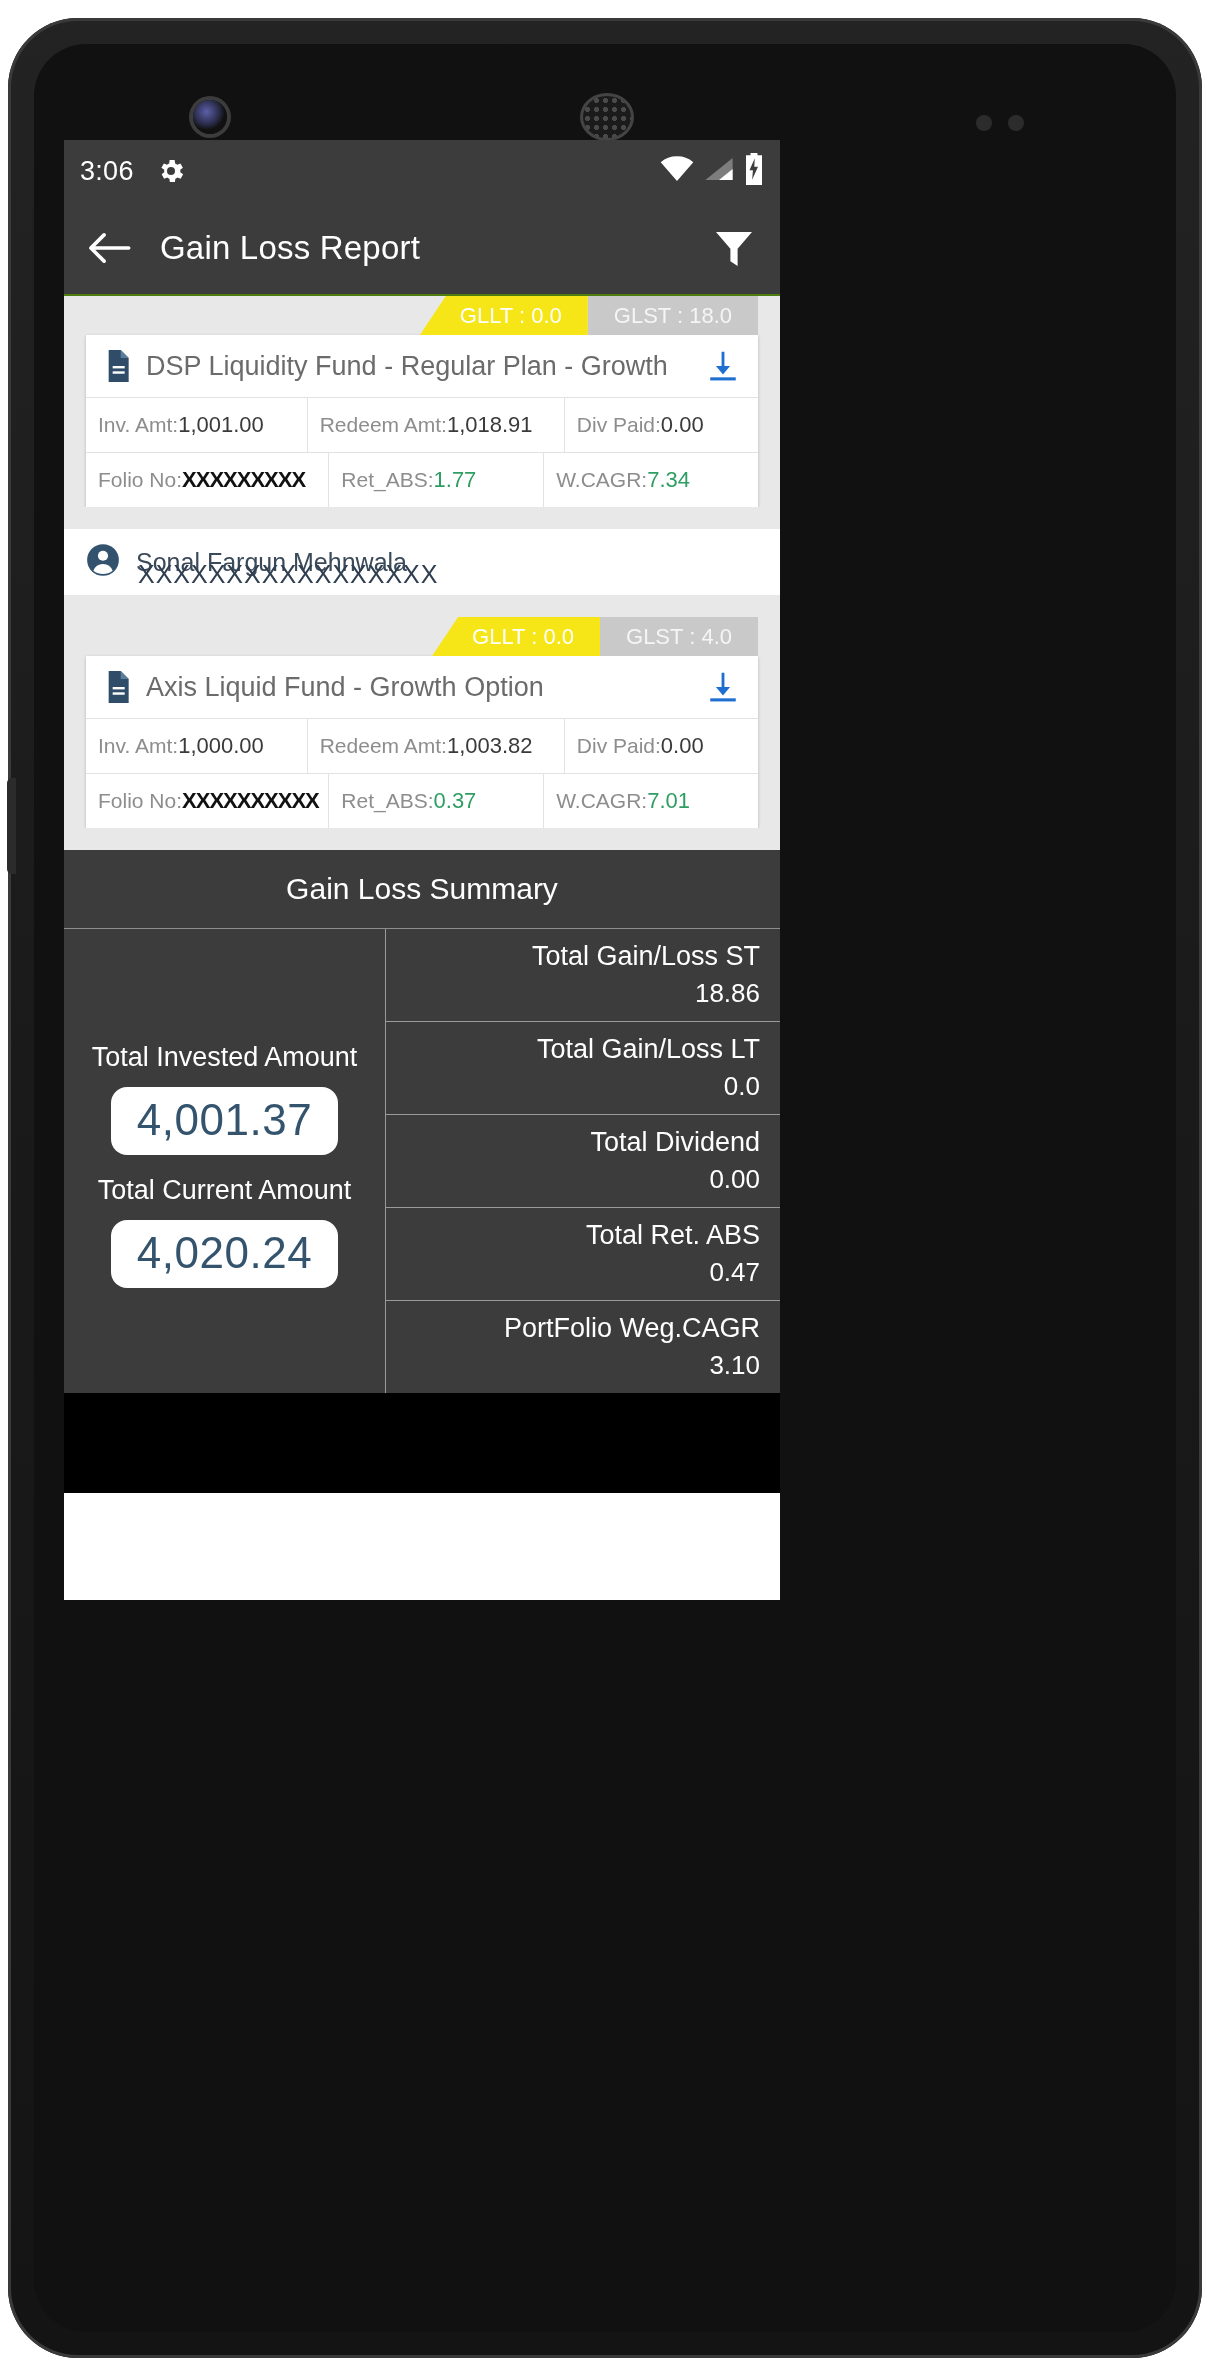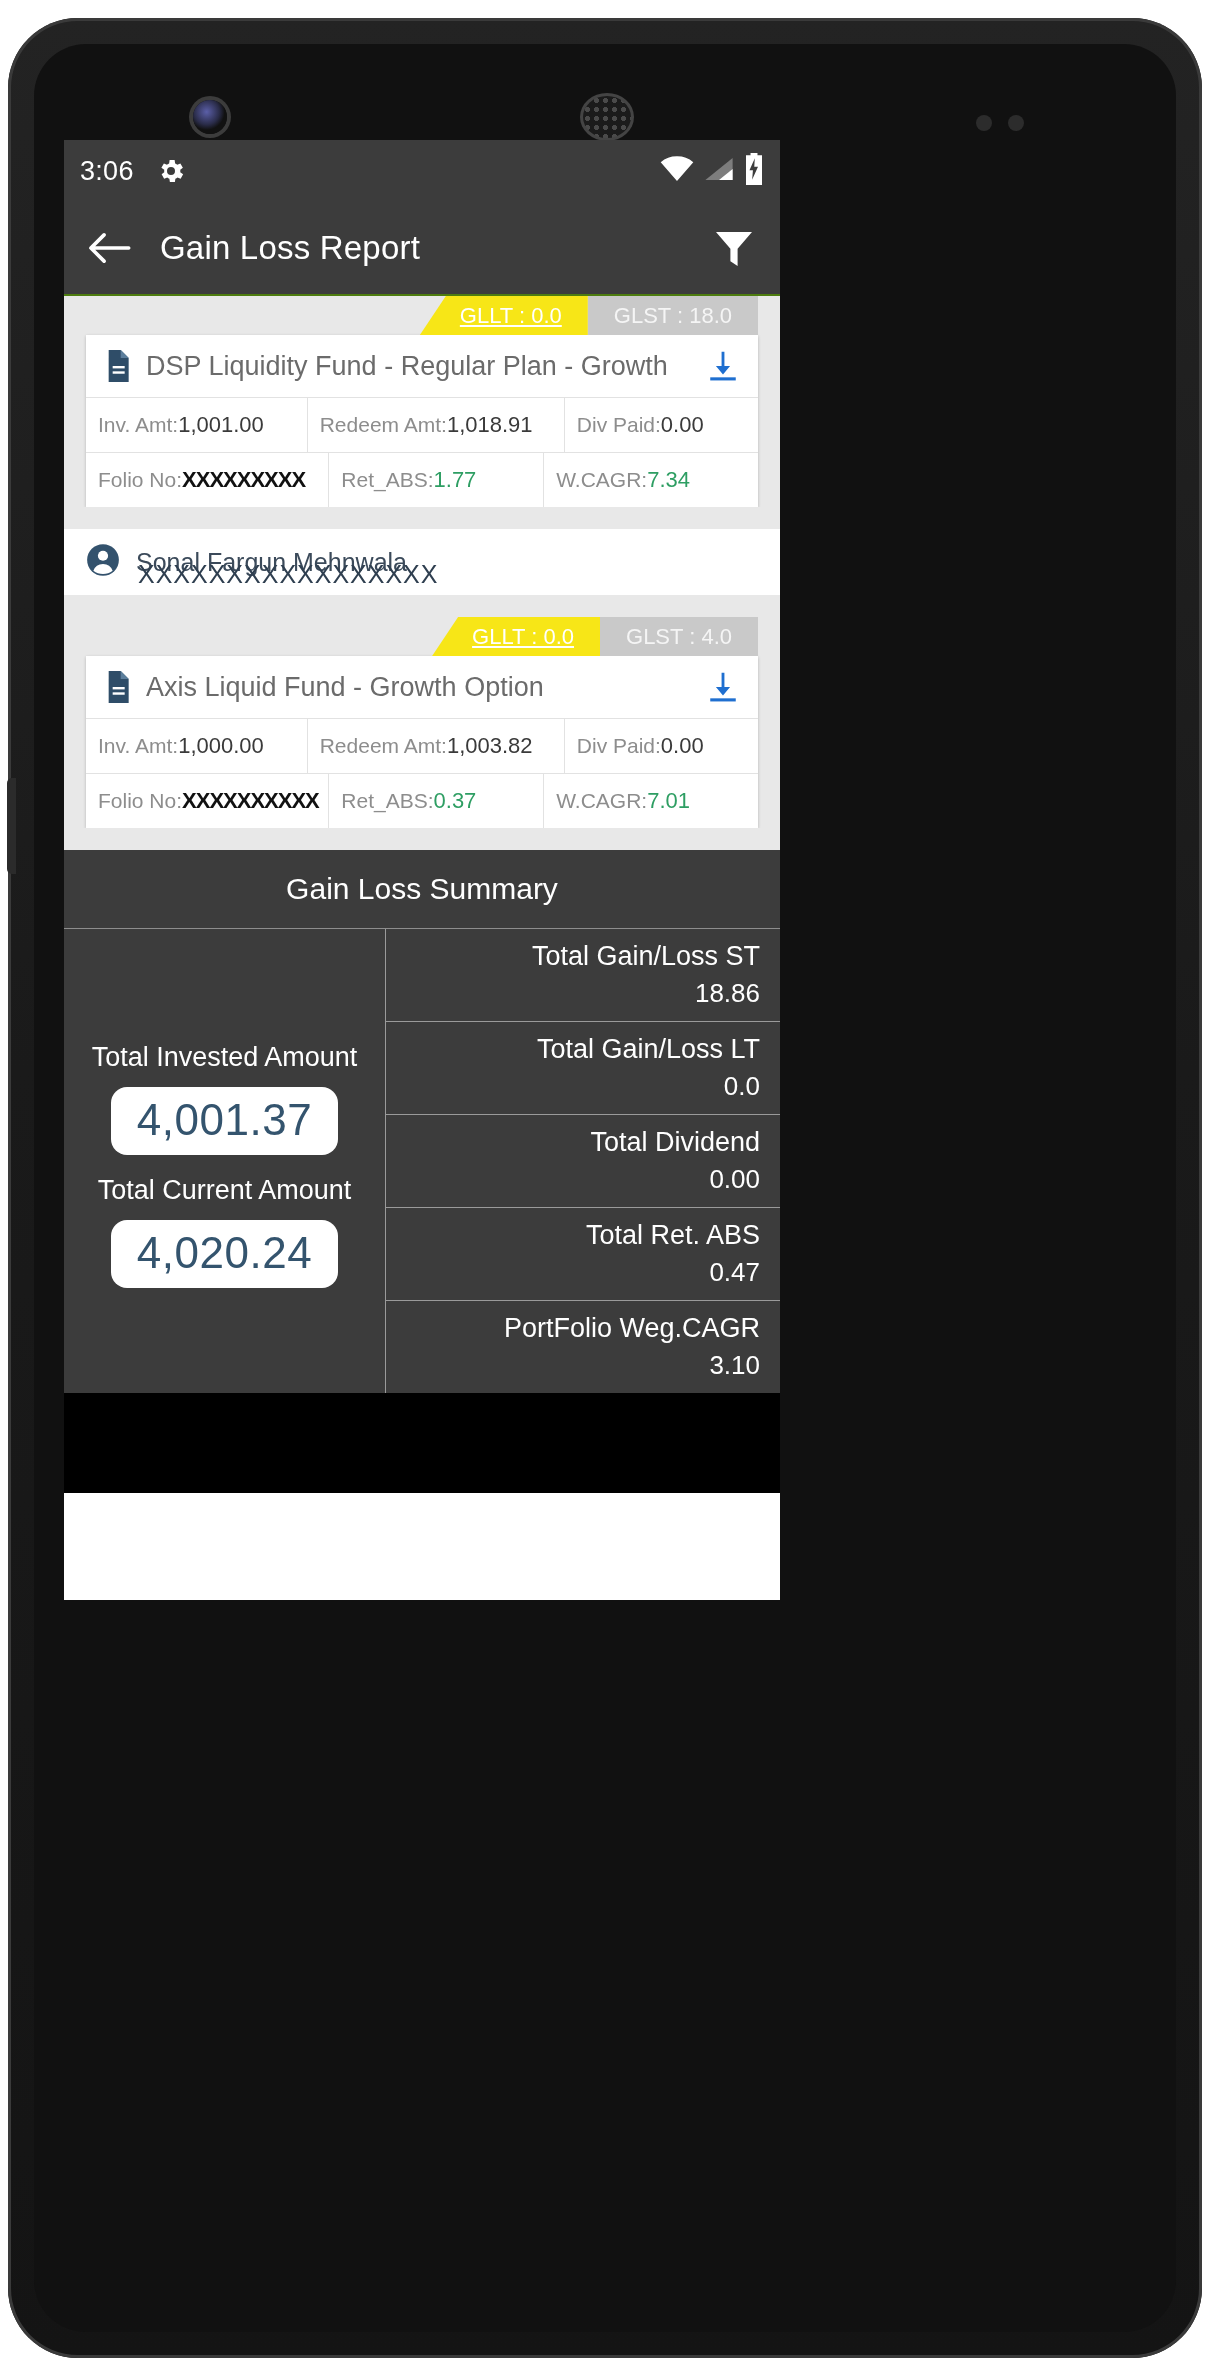--- a/index.html
+++ b/index.html
@@ -85,21 +85,20 @@
     align-items: stretch; padding-right: 22px;
   }
   .badge {
     display: flex; align-items: center; justify-content: center;
     font-size: 22px; padding: 0 26px; color: #fff;
   }
   .badge.gllt {
     background: #f7e617; color: #ffffff;
     clip-path: polygon(26px 0, 100% 0, 100% 100%, 0 100%);
     padding-left: 40px;
-    text-decoration: underline;
   }
   .badge.glst { background: #c9c9c9; color: #f5f5f5; }
 
   .fund-card {
     background: #ffffff; margin: 0 22px;
     box-shadow: 0 1px 3px rgba(0,0,0,.22);
   }
   .fund-title-row {
     display: flex; align-items: center; padding: 14px 18px 14px 18px;
   }

